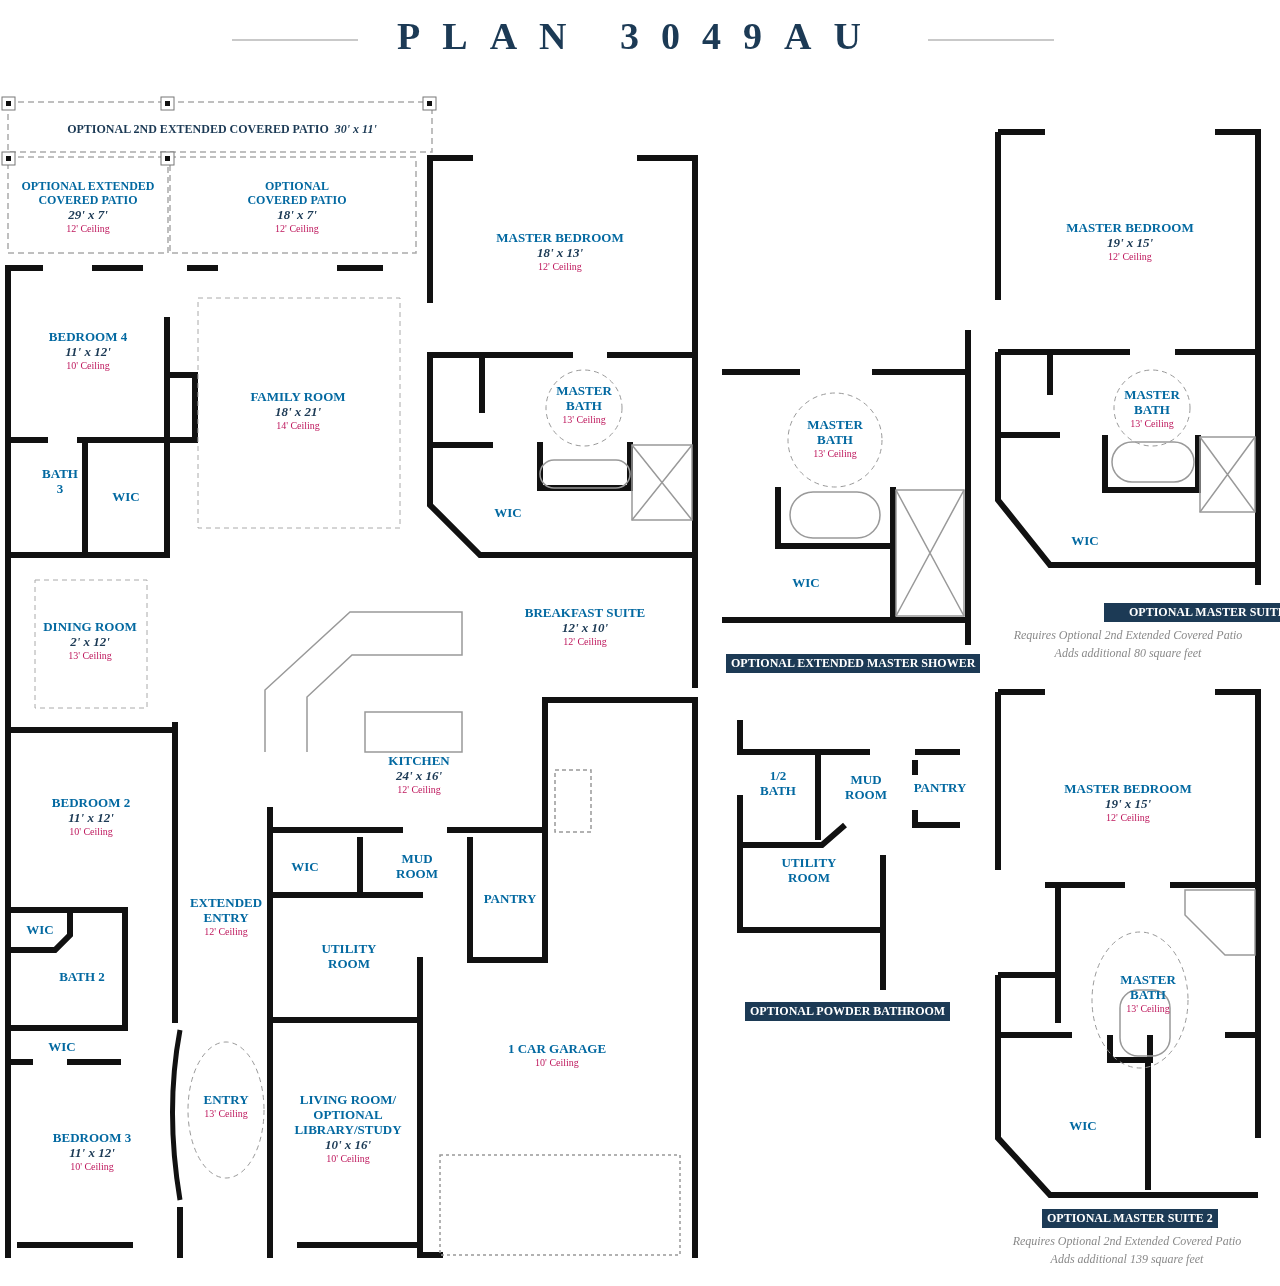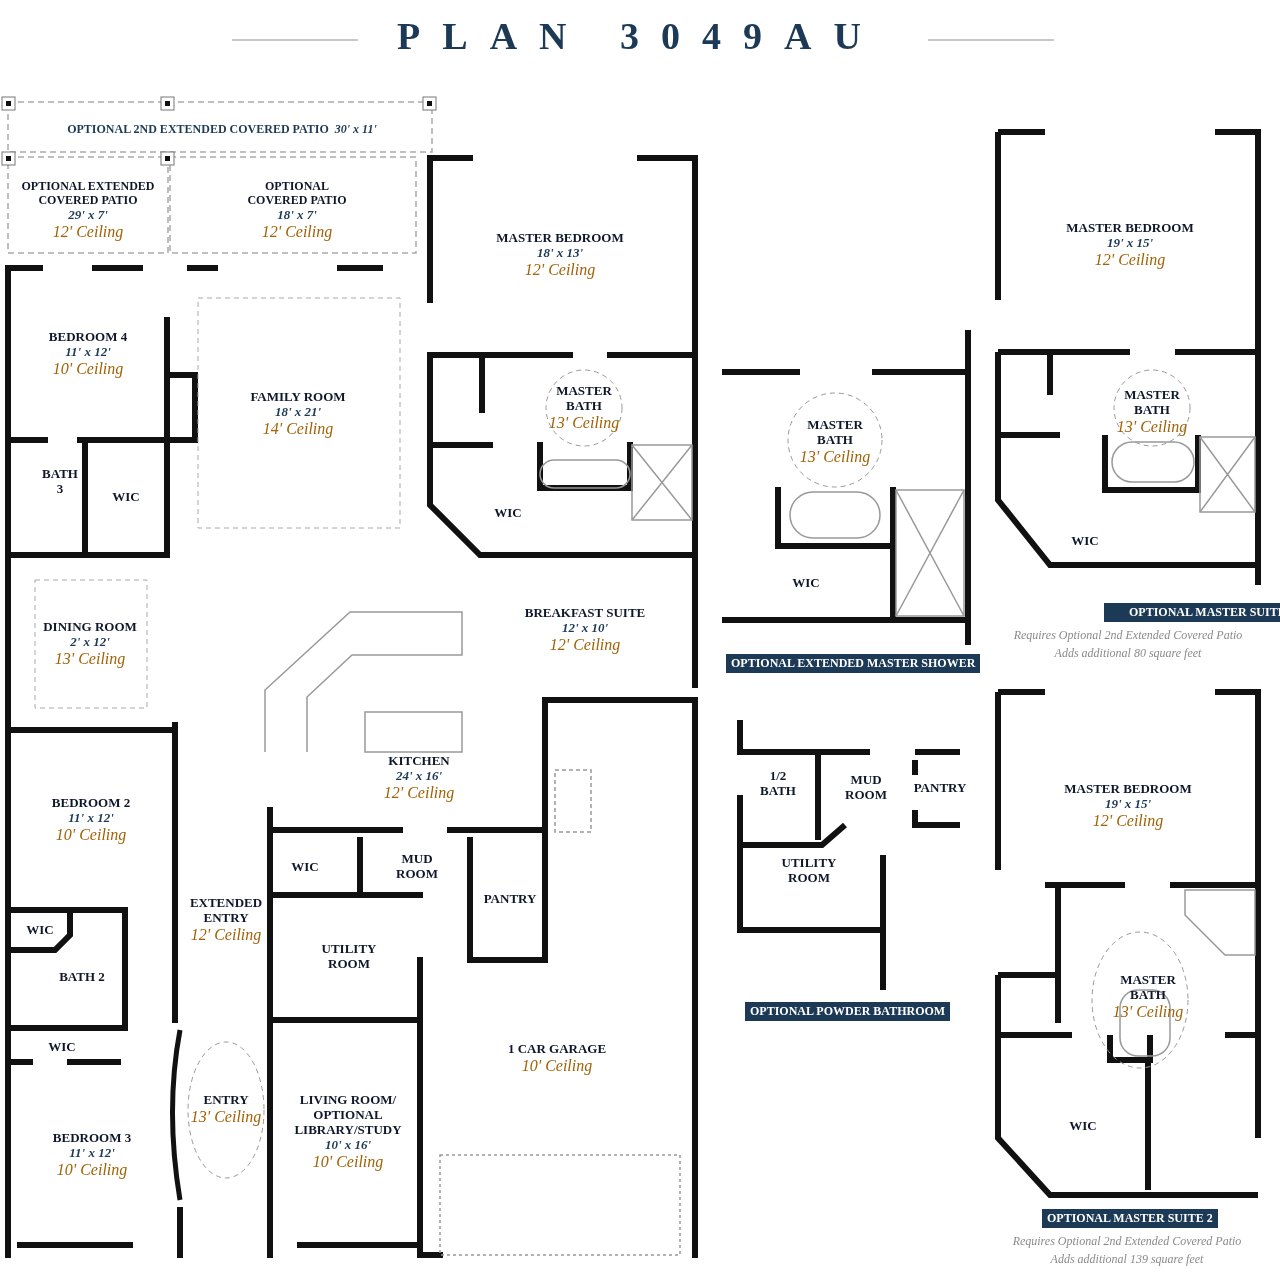--- a/index.html
+++ b/index.html
@@ -1,23 +1,23 @@
 <!DOCTYPE html>
 <html><head>
 <meta charset="utf-8">
 <style>
   html,body{margin:0;padding:0;background:#fff;}
   body{width:1280px;height:1286px;position:relative;overflow:hidden;font-family:"Liberation Serif","DejaVu Serif",serif;}
   .title{position:absolute;top:14px;left:0;width:1280px;text-align:center;font-size:38px;letter-spacing:22px;color:#1c3a55;font-weight:bold;}
   .rule{position:absolute;top:39px;height:2px;background:#c9c9c9;}
   svg.plan{position:absolute;left:0;top:0;}
   .lbl{position:absolute;text-align:center;line-height:1.15;transform:translateX(-50%);white-space:nowrap;}
-  .lbl .n{display:block;color:#0f172a;font-weight:bold;font-size:13px;}
+  .lbl .n{display:block;color:#0369a1;font-weight:bold;font-size:13px;}
   .lbl .d{display:block;color:#1c3a55;font-style:italic;font-weight:bold;font-size:13px;}
-  .lbl .c{display:block;color:#a16207;font-style:italic;font-size:16px;}
+  .lbl .c{display:block;color:#be185d;font-size:10px;}
   .lbl.small .n{font-size:12px;}
   .tag{position:absolute;background:#1c3a55;color:#fff;font-weight:bold;font-size:12px;padding:2px 5px;white-space:nowrap;}
   .note{position:absolute;color:#8a8a8a;font-style:italic;font-size:12px;text-align:center;transform:translateX(-50%);white-space:nowrap;line-height:1.5;}
   .patio-title{position:absolute;left:222px;top:122px;transform:translateX(-50%);color:#1c3a55;font-weight:bold;font-size:12px;white-space:nowrap;}
   .patio-title i{font-style:italic;}
 </style>
 </head>
 <body>
 
 <div class="rule" style="left:232px;width:126px;"></div>

